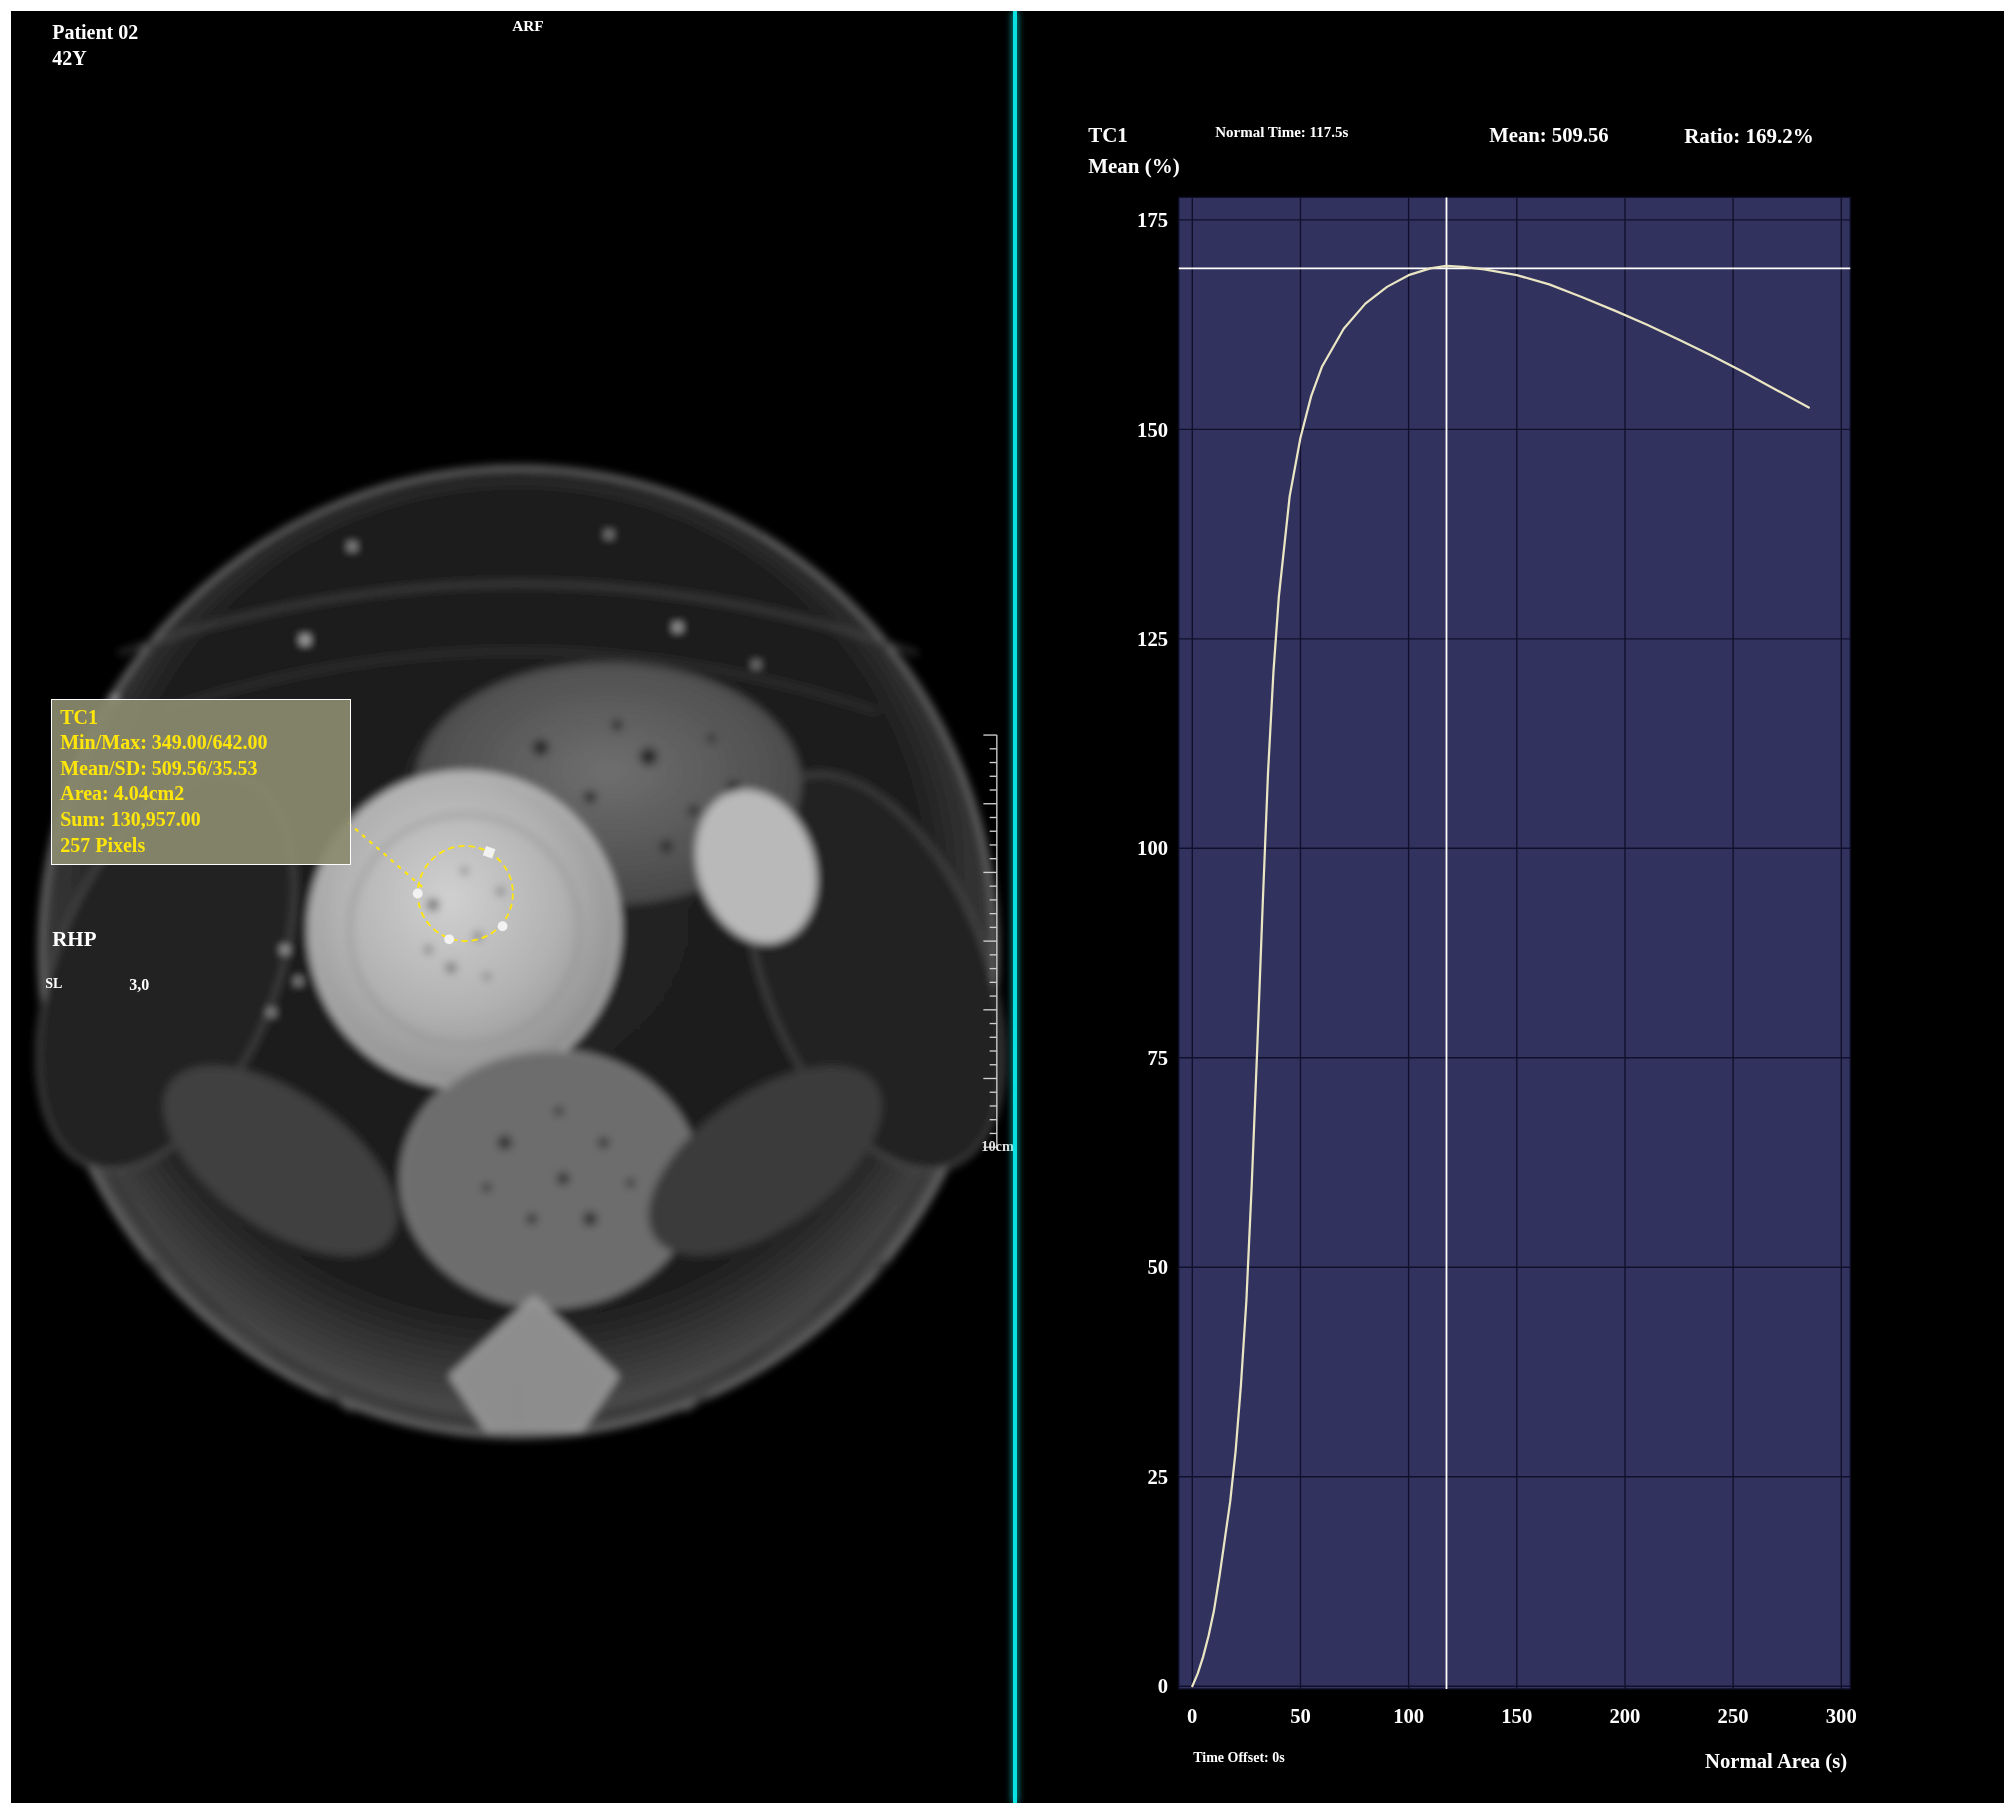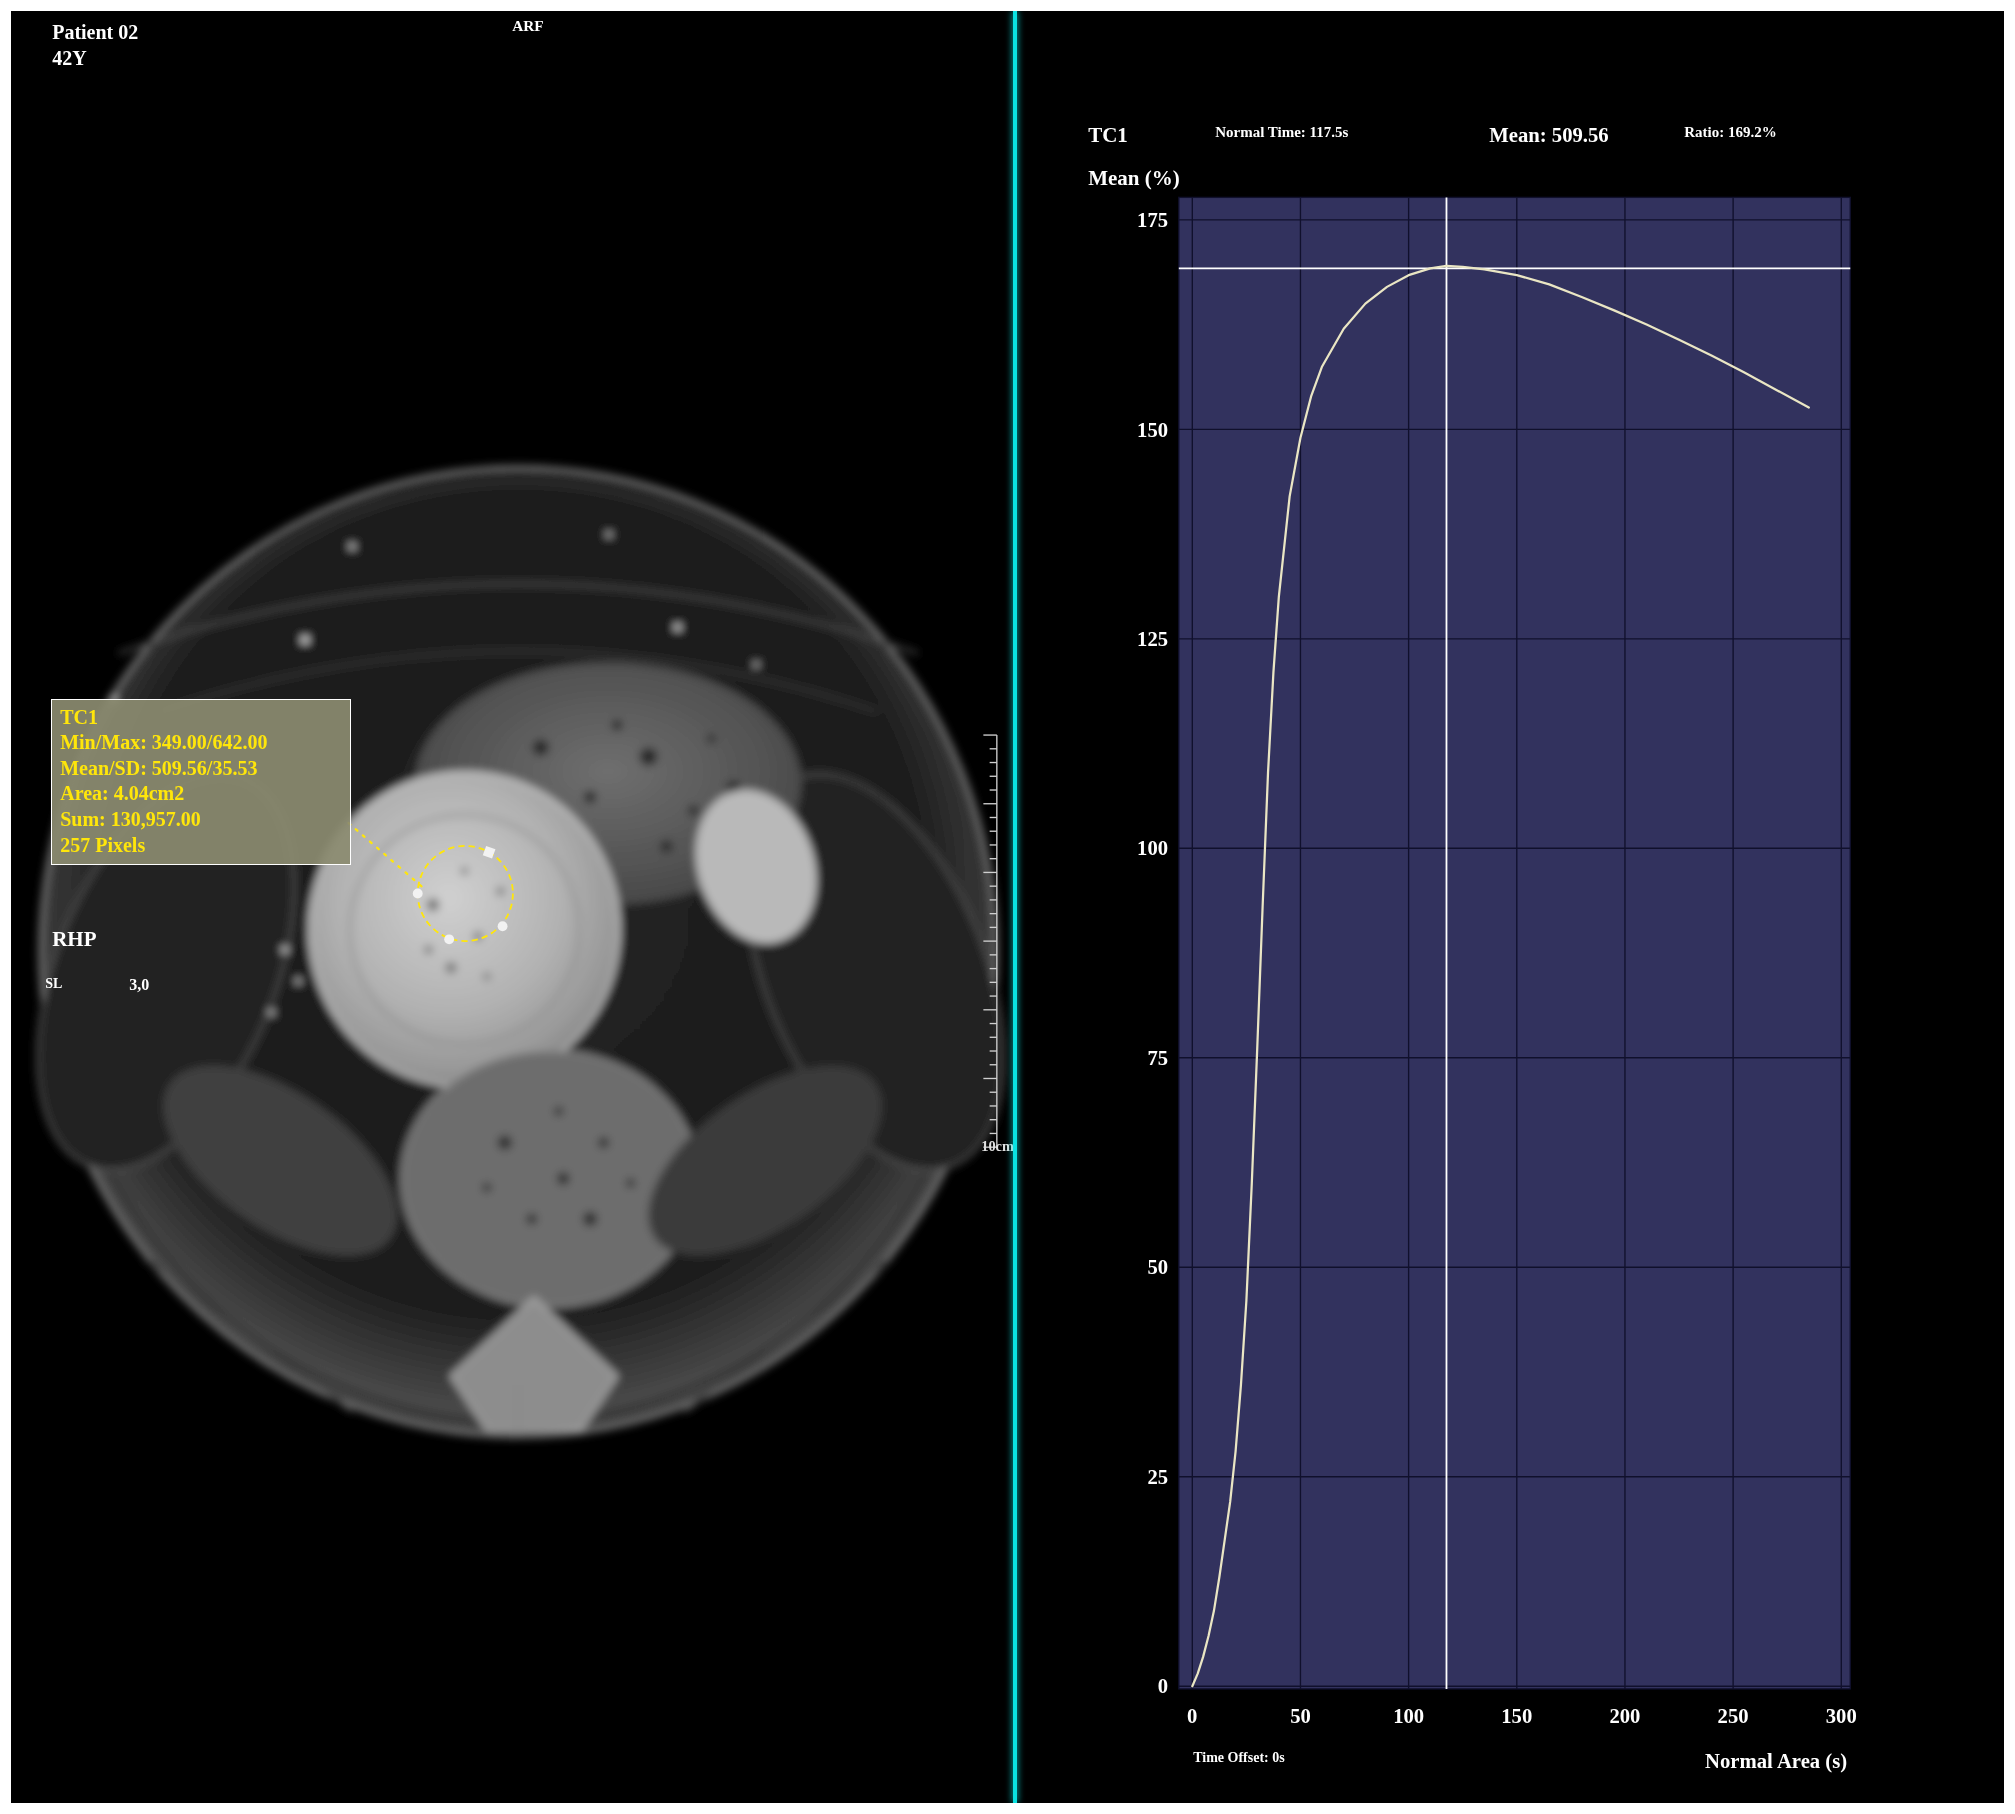--- a/index.html
+++ b/index.html
@@ -196,21 +196,21 @@
         <text x="390" y="3812" text-anchor="middle">0</text>
         <text x="630.8333333333333" y="3812" text-anchor="middle">50</text>
         <text x="871.6666666666666" y="3812" text-anchor="middle">100</text>
         <text x="1112.5" y="3812" text-anchor="middle">150</text>
         <text x="1353.3333333333333" y="3812" text-anchor="middle">200</text>
         <text x="1594.1666666666667" y="3812" text-anchor="middle">250</text>
         <text x="1835" y="3812" text-anchor="middle">300</text>
       </svg>
 
     <div class="lbl" style="left:71px;top:112px;font-size:21px;">TC1</div>
-    <div class="lbl" style="left:71px;top:143px;font-size:21px;margin-top:12px;">Mean (%)</div>
+    <div class="lbl" style="left:71px;top:143px;font-size:21px;">Mean (%)</div>
     <div class="lbl" style="left:198px;top:113px;font-size:15px;">Normal Time: 117.5s</div>
     <div class="lbl" style="left:472px;top:113px;font-size:20.7px;">Mean: 509.56</div>
-    <div class="lbl" style="left:667px;top:113px;font-size:15px;text-align:center;">Ratio: 169.2%</div>
+    <div class="lbl" style="left:667px;top:113px;font-size:21px;text-align:center;">Ratio: 169.2%</div>
     <div class="lbl" style="left:176px;top:1739px;font-size:14px;">Time Offset: 0s</div>
     <div class="lbl" style="right:157px;top:1739px;font-size:20.7px;">Normal Area (s)</div>
   </section>
 </div>
 
 
 </body></html>

